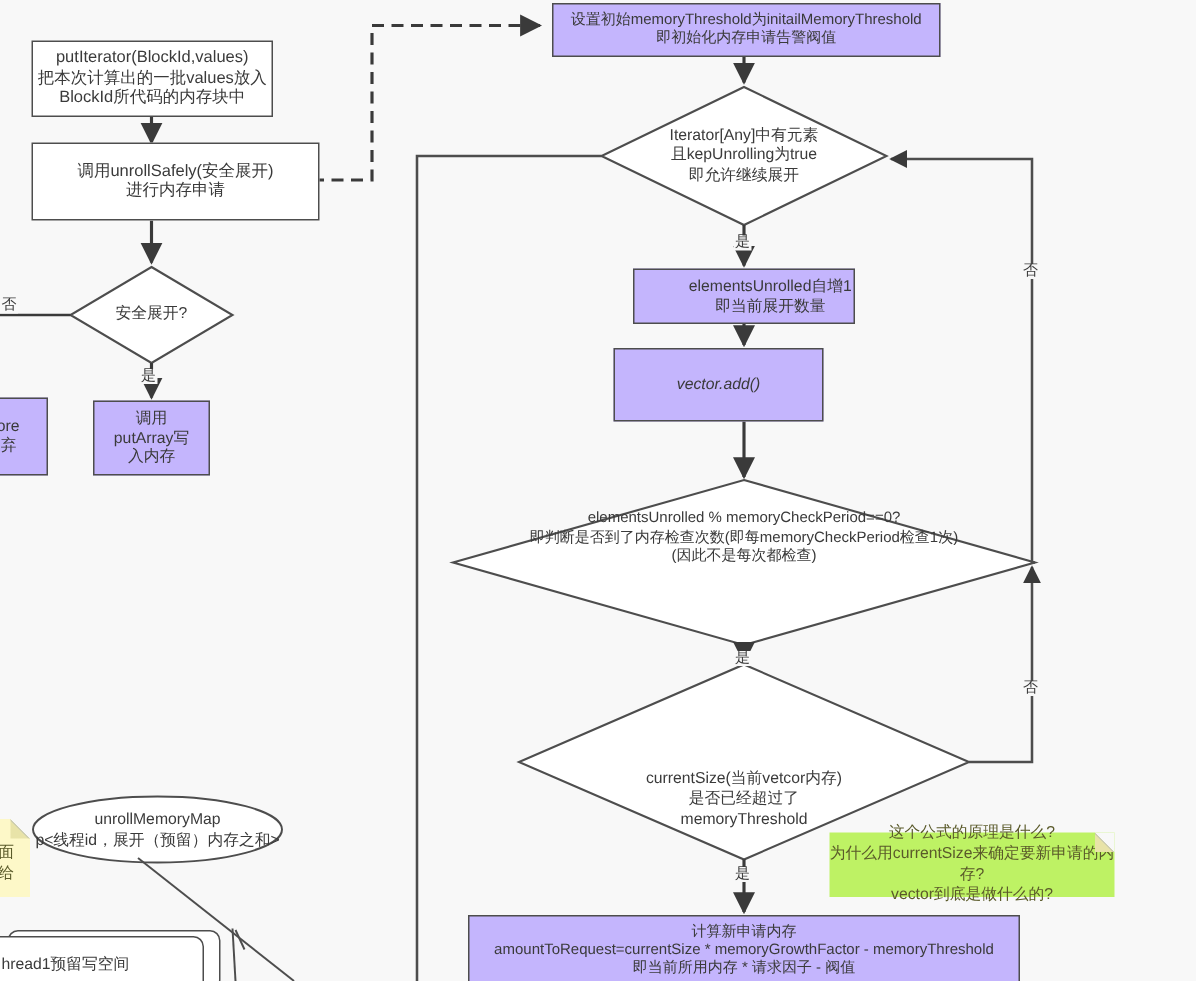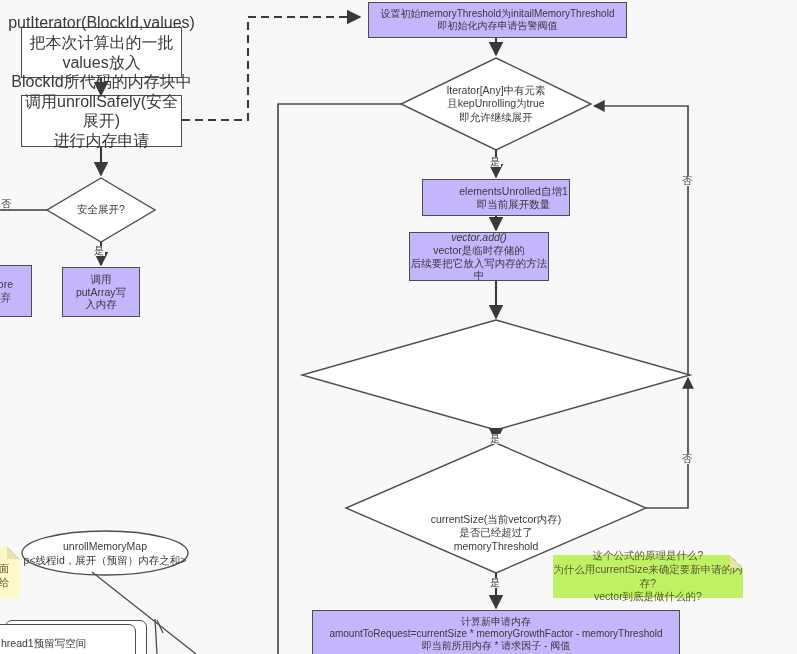--- a/index.html
+++ b/index.html
@@ -37,21 +37,21 @@
     z-index: 3;
   }
   .proc {
     background: #c4b5fd;
     border: 1.3px solid #4d4d4d;
     font-size: 10.5px;
   }
   .proc-strong {
     background: #ffffff;
     border: 1.6px solid #4d4d4d;
-    font-size: 16px;
+    font-size: 11px;
   }
   .rounded {
     background: #ffffff;
     border: 1.3px solid #4d4d4d;
     border-radius: 7px;
     font-size: 10.5px;
     justify-content: flex-start;
     padding-left: 6px;
     text-align: left;
   }
@@ -180,21 +180,21 @@
 
     <line x1="92" y1="572" x2="196" y2="654" stroke="#4d4d4d" stroke-width="1.3"></line>
     <path d="M 155 619 L 157 654" fill="none" stroke="#4d4d4d" stroke-width="1.3"></path>
     <line x1="157" y1="620" x2="163" y2="633" stroke="#4d4d4d" stroke-width="1.3"></line>
   </svg>
 
   <div class="node proc-strong" style="left:21px; top:27px; width:161px; height:51px;">putIterator(BlockId,values)
 把本次计算出的一批values放入
 BlockId所代码的内存块中</div>
 
-  <div class="node proc-strong" style="left:21px; top:95px; width:161px; height:52px;">调用unrollSafely(安全展开)
+  <div class="node proc-strong" style="left:21px; top:95px; width:192px; height:52px;">调用unrollSafely(安全展开)
 进行内存申请</div>
 
   <div class="diamond-label" style="left:47px; top:196px; width:108px; height:28px;">安全展开?</div>
 
   <div class="node proc" style="left:62px; top:267px; width:78px; height:50px;">调用
 putArray写
 入内存</div>
 
   <div class="node proc" style="left:-31px; top:265px; width:63px; height:52px;">Store
 放弃</div>
@@ -204,24 +204,25 @@
 
   <div class="diamond-label" style="left:406px; top:83px; width:180px; height:42px;">Iterator[Any]中有元素
 且kepUnrolling为true
 即允许继续展开</div>
 
   <div class="node proc" style="left:422px; top:179px; width:148px; height:37px;padding-left:35px;">elementsUnrolled自增1
 即当前展开数量</div>
 
   <div class="node proc" style="left:409px; top:232px; width:140px; height:49px; flex-direction:column;">
     <div class="italic-line">vector.add()</div>
-    <div style="white-space:pre-line;">vector是临时存储的
-后续要把它放入写内存的方法中</div>
   </div>
 
+  <div class="diamond-label" style="left:316px; top:338px; width:360px; height:42px; font-size:10px;">elementsUnrolled % memoryCheckPeriod==0?
+即判断是否到了内存检查次数(即每memoryCheckPeriod检查1次)
+(因此不是每次都检查)</div>
 
   <div class="diamond-label" style="left:396px; top:487px; width:200px; height:42px;margin-top:25px;">currentSize(当前vetcor内存)
 是否已经超过了
 memoryThreshold</div>
 
   <div class="node proc" style="left:312px; top:610px; width:368px; height:48px; font-size:10px;">计算新申请内存
 amountToRequest=currentSize * memoryGrowthFactor - memoryThreshold
 即当前所用内存 * 请求因子 - 阀值</div>
 
   <div class="ellipse-label" style="left:22px; top:538px; width:166px; height:32px;">unrollMemoryMap

